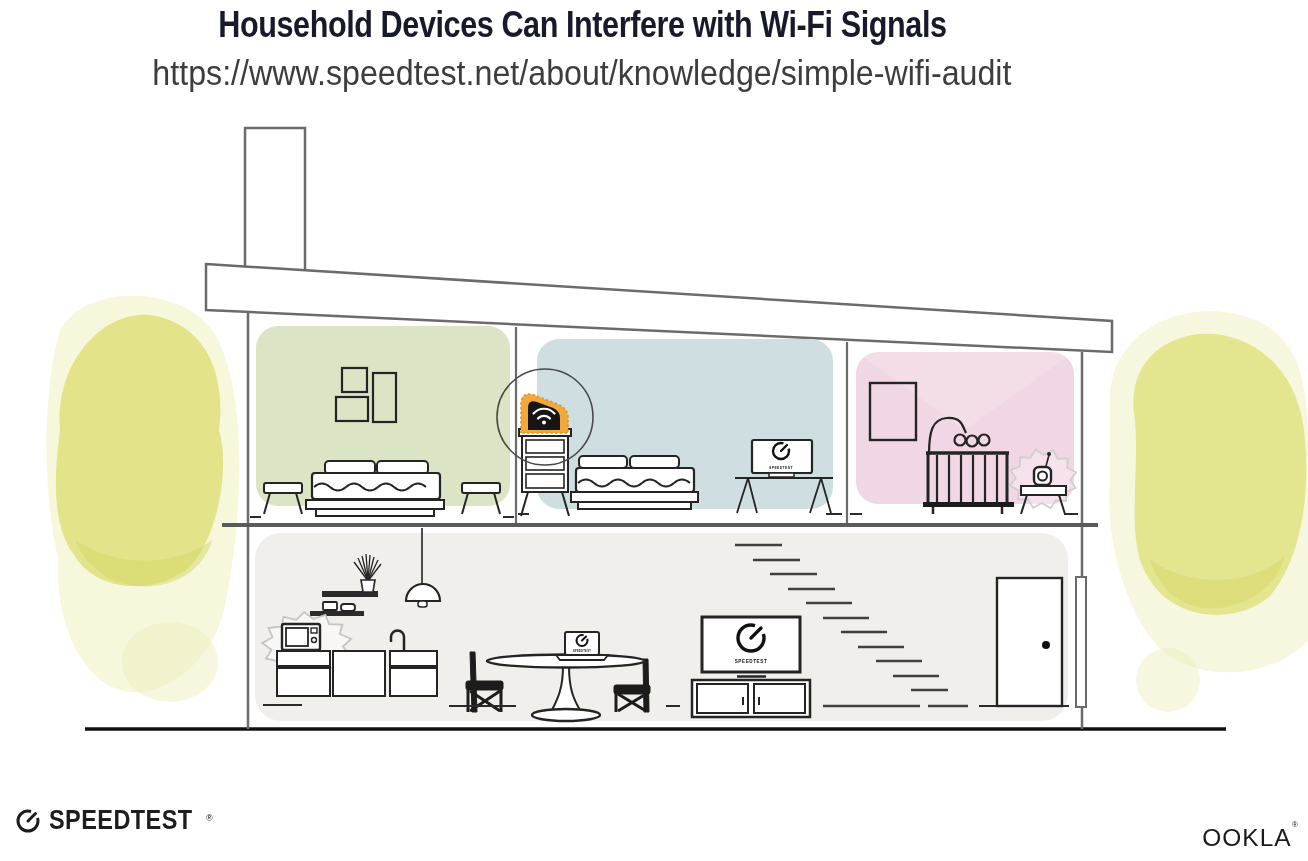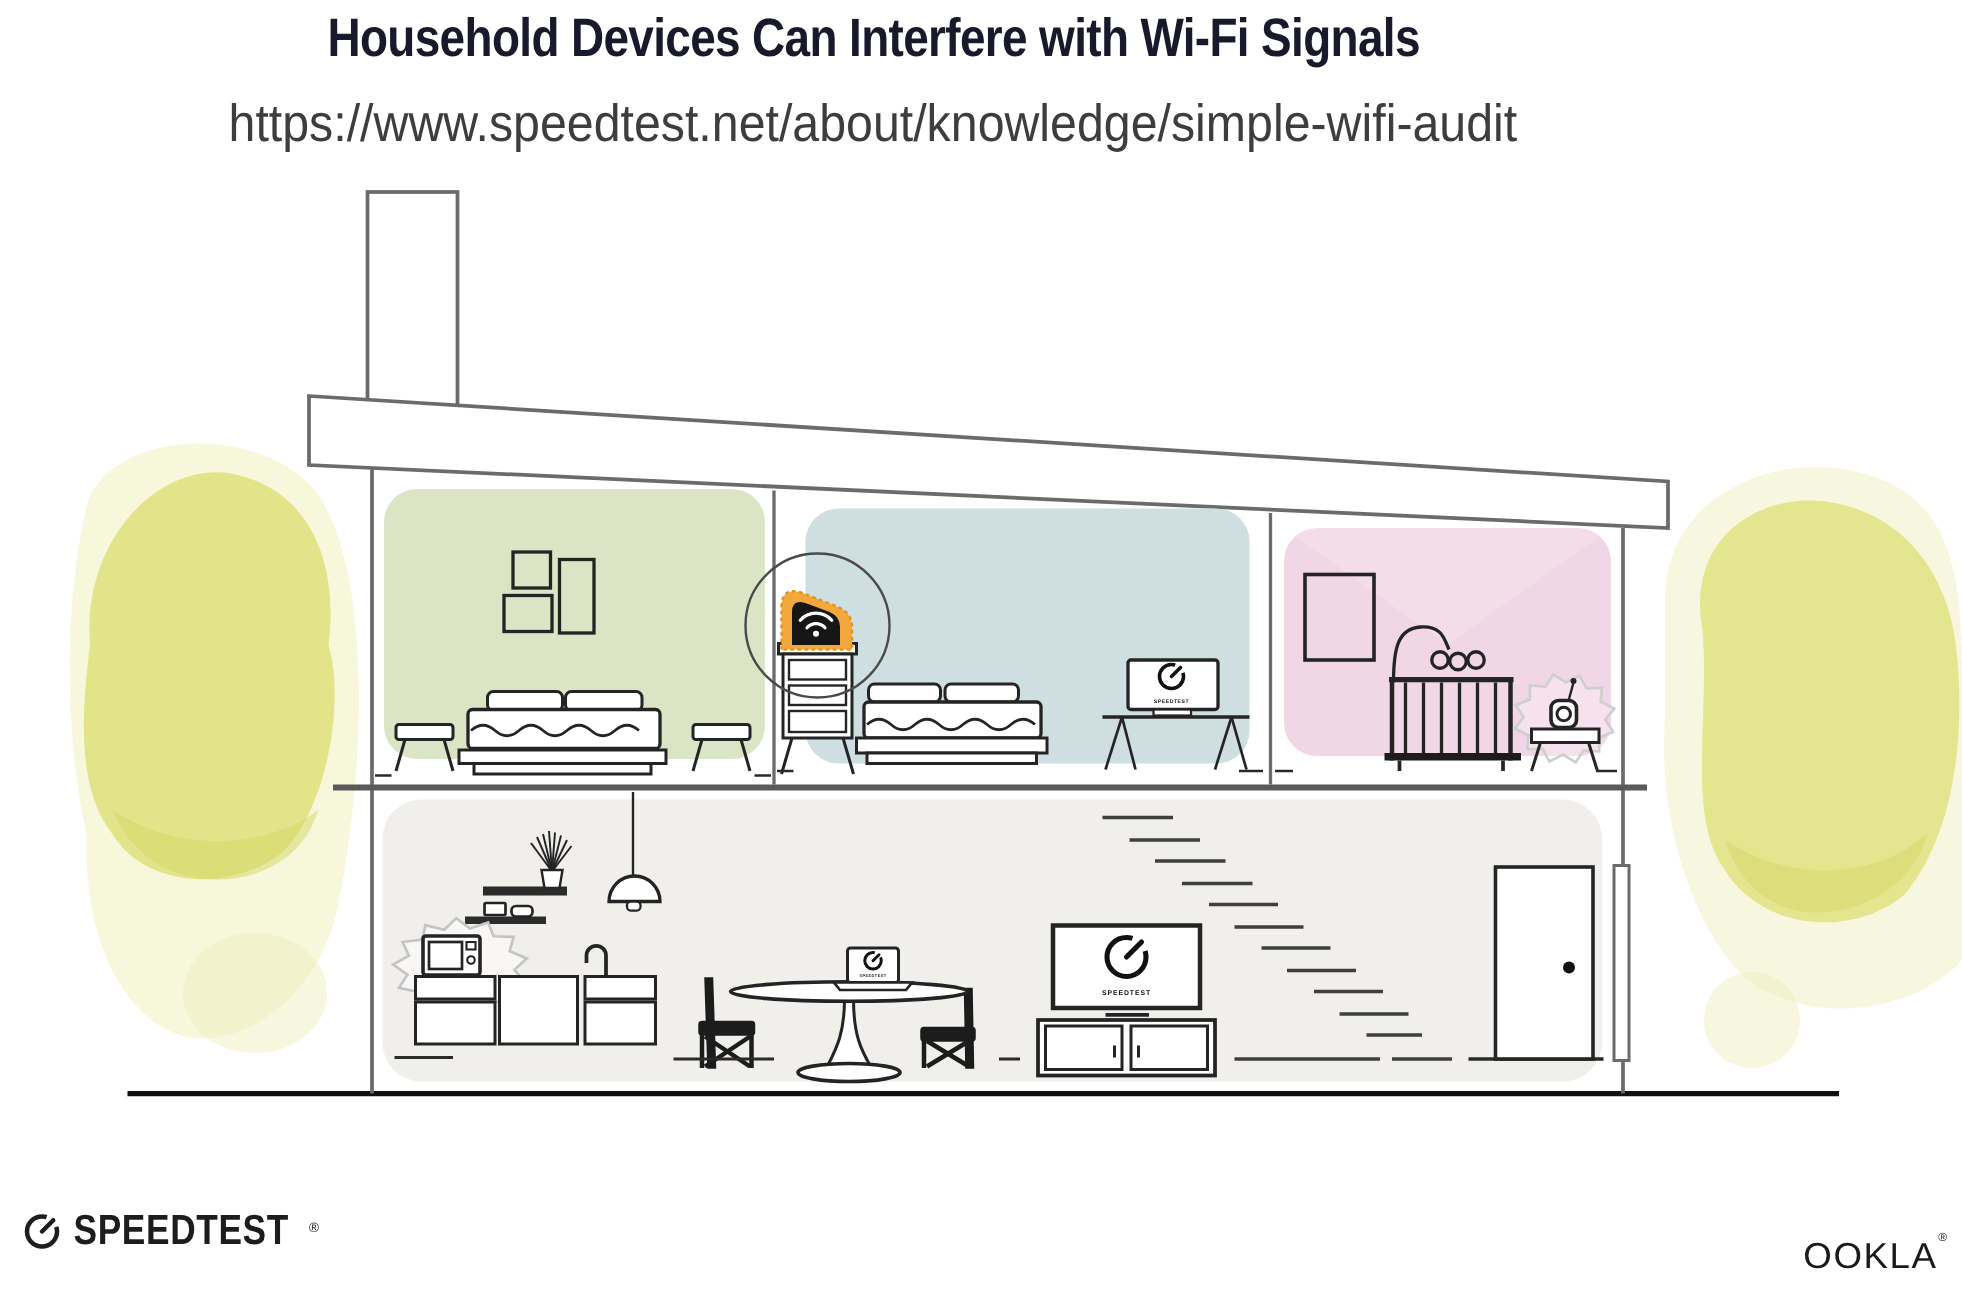--- a/index.html
+++ b/index.html
@@ -7,21 +7,21 @@
     width:1308px;height:861px;position:relative;background:#ffffff;
     font-family:"Liberation Sans","DejaVu Sans",sans-serif;overflow:hidden;
   }
   .header{position:absolute;top:4px;left:0;width:1164px;text-align:center;z-index:5;}
   .title{
     display:inline-block;font-size:36px;font-weight:bold;color:#181a2c;
     letter-spacing:-0.5px;transform:scaleX(.85);transform-origin:50% 50%;
     white-space:nowrap;line-height:1.15;
   }
   .url{
-    display:block;margin-top:18px;
+    display:block;margin-top:8px;
   }
   .url span{
     display:inline-block;font-size:35px;font-weight:400;color:#3d3d3d;
     transform:scaleX(.92);transform-origin:50% 50%;white-space:nowrap;line-height:1.15;
   }
   .stage{position:absolute;top:0;left:0;z-index:1;}
   .footer{position:absolute;left:0;top:796px;width:1308px;height:44px;z-index:5;}
   .st-logo{position:absolute;left:14px;top:8px;display:flex;align-items:center;}
   .st-gauge{margin-right:7px;}
   .st-word{

